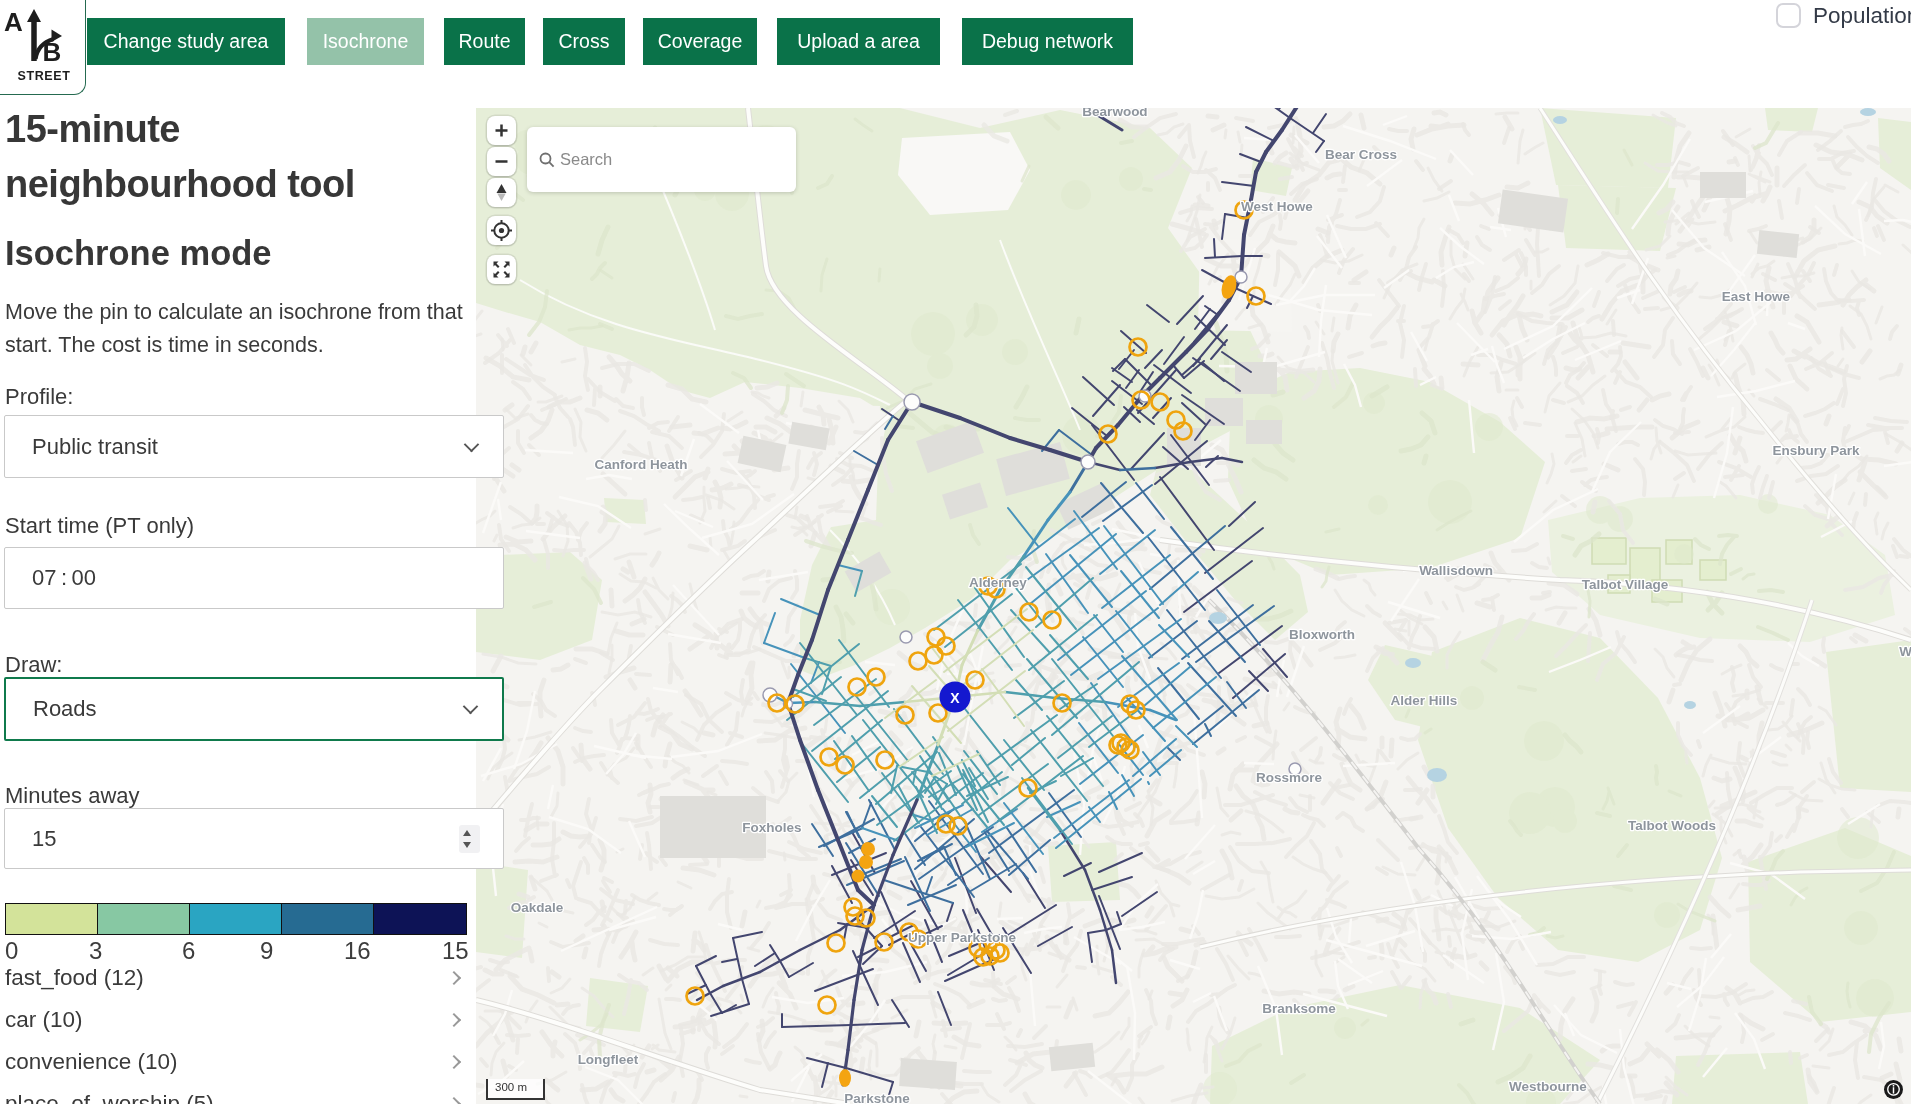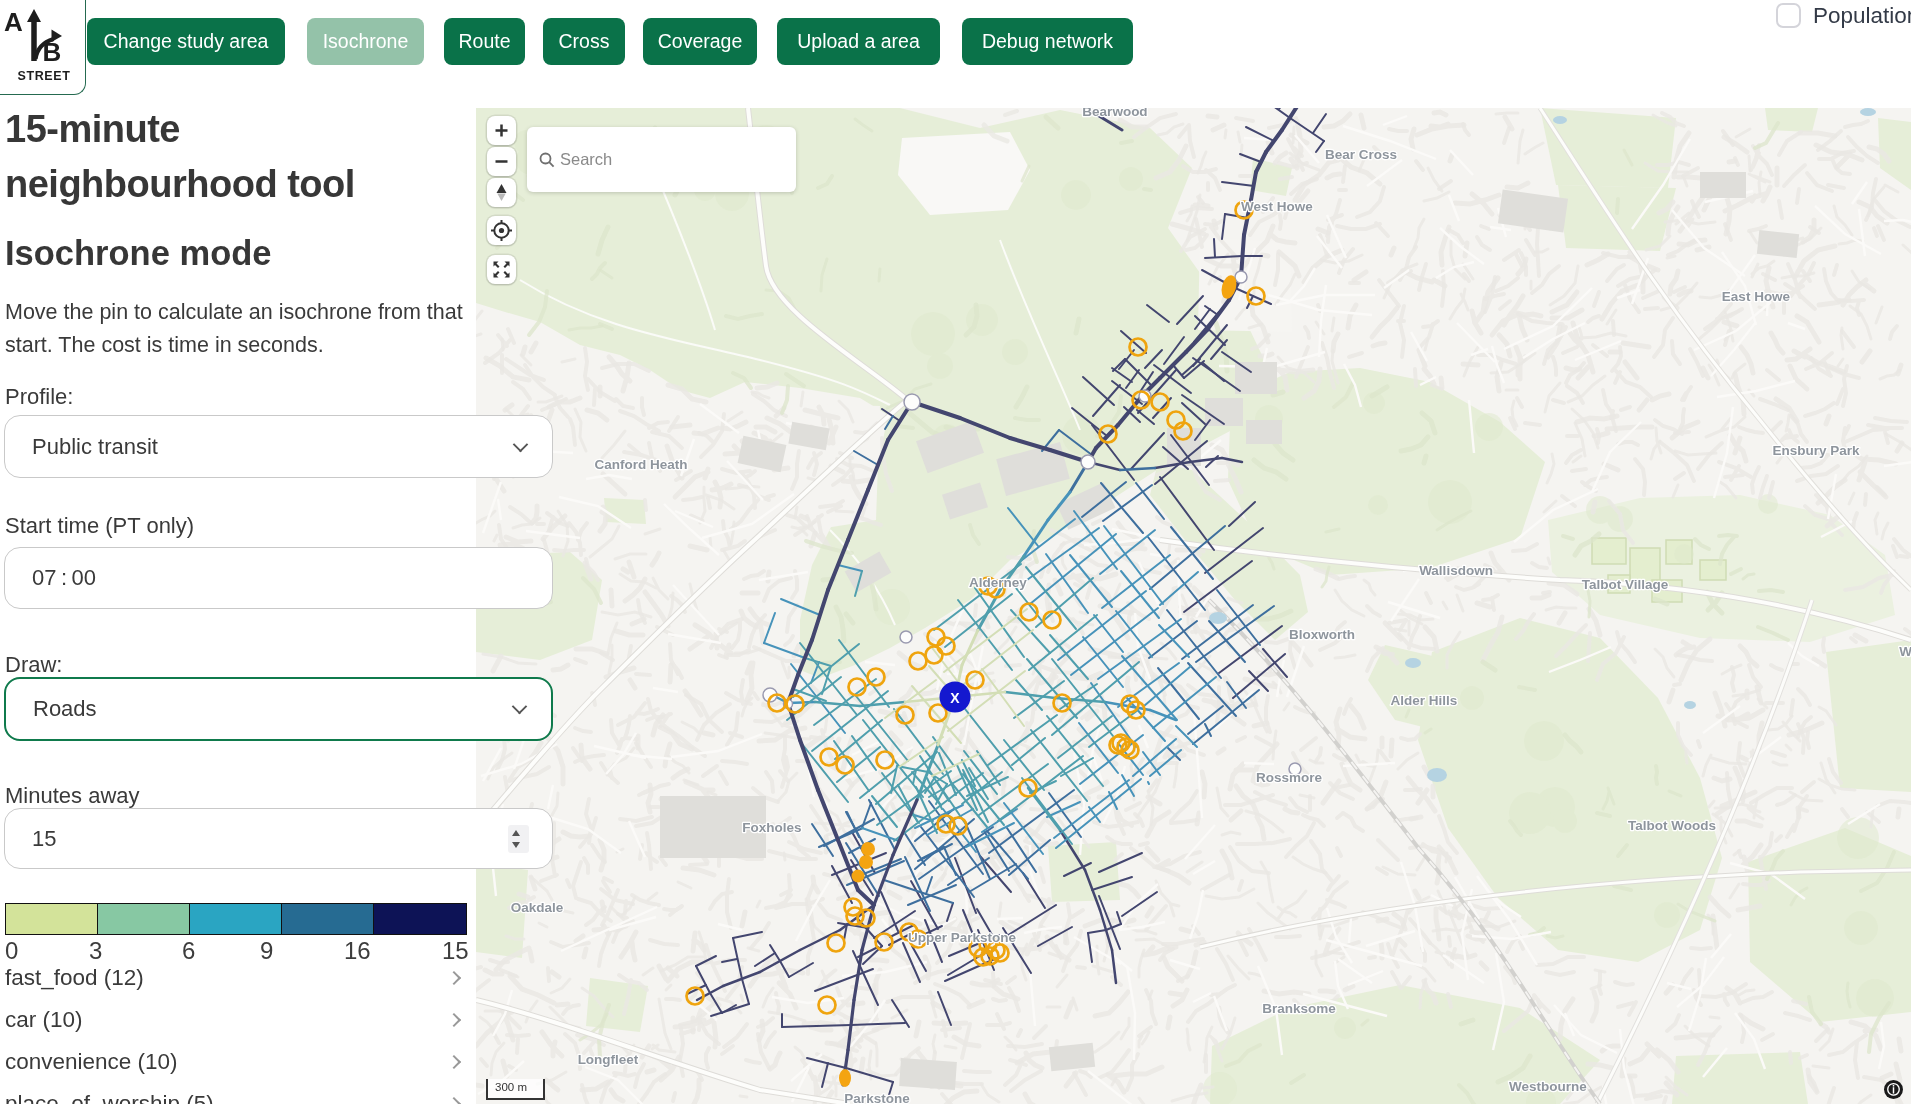--- a/index.html
+++ b/index.html
@@ -1,20 +1,20 @@
 <!DOCTYPE html>
 <html><head>
 <meta charset="utf-8">
 <style>
 * { margin:0; padding:0; box-sizing:border-box; }
 html,body { width:1911px; height:1104px; overflow:hidden; background:#fff;
   font-family:"Liberation Sans", sans-serif; }
 
 
-.btn { position:absolute; top:18px; height:47px; border-radius:8px; background:#0a7249;
+.btn { position:absolute; top:18px; height:47px; border-radius:0; background:#0a7249;
   color:#fff; font-size:19.5px; line-height:47px; text-align:center; }
 .btn.light { background:#94c2a9; }
 
 
 #logo { position:absolute; left:0; top:0; width:86px; height:95px; background:#fff;
   border-right:1px solid #256a50; border-bottom:1px solid #256a50;
   border-bottom-right-radius:12px; z-index:5; }
 
 
 #popbox { position:absolute; left:1776px; top:3px; width:25px; height:25px;
@@ -23,22 +23,22 @@
   white-space:nowrap; }
 
 
 #side { position:absolute; left:0; top:95px; width:476px; height:1009px; background:#fff; }
 #side h1 { position:absolute; left:5px; top:7px; font-size:38px; line-height:55px;
   color:#373737; letter-spacing:-0.5px; }
 #side h2 { position:absolute; left:5px; top:139px; font-size:34.5px; color:#373737; }
 #side p { position:absolute; left:5px; top:201px; font-size:21.5px; line-height:33px;
   color:#3a3a3a; }
 .lbl { position:absolute; left:5px; font-size:22px; color:#3a3a3a; }
-.field { position:absolute; left:4px; width:549px; background:#fff;
-  border:1px solid #c9c9c9; border-radius:16px; font-size:22px; color:#3a3a3a; }
+.field { position:absolute; left:4px; width:500px; background:#fff;
+  border:1px solid #c9c9c9; border-radius:2px; font-size:22px; color:#3a3a3a; }
 .field .txt { position:absolute; left:27px; top:50%; transform:translateY(-50%); }
 .chev { position:absolute; right:26px; top:50%; width:11px; height:11px;
   border-right:2px solid #555; border-bottom:2px solid #555;
   transform:translateY(-72%) rotate(45deg); }
 .spin { position:absolute; right:23px; top:50%; transform:translateY(-50%); width:21px;
   height:28px; background:#f1f1f3; border-radius:3px; }
 .spin:before { content:""; position:absolute; left:4px; top:5px; border:4.5px solid transparent;
   border-bottom:6px solid #555; border-top:none; }
 .spin:after { content:""; position:absolute; left:4px; bottom:5px; border:4.5px solid transparent;
   border-top:6px solid #555; border-bottom:none; }

